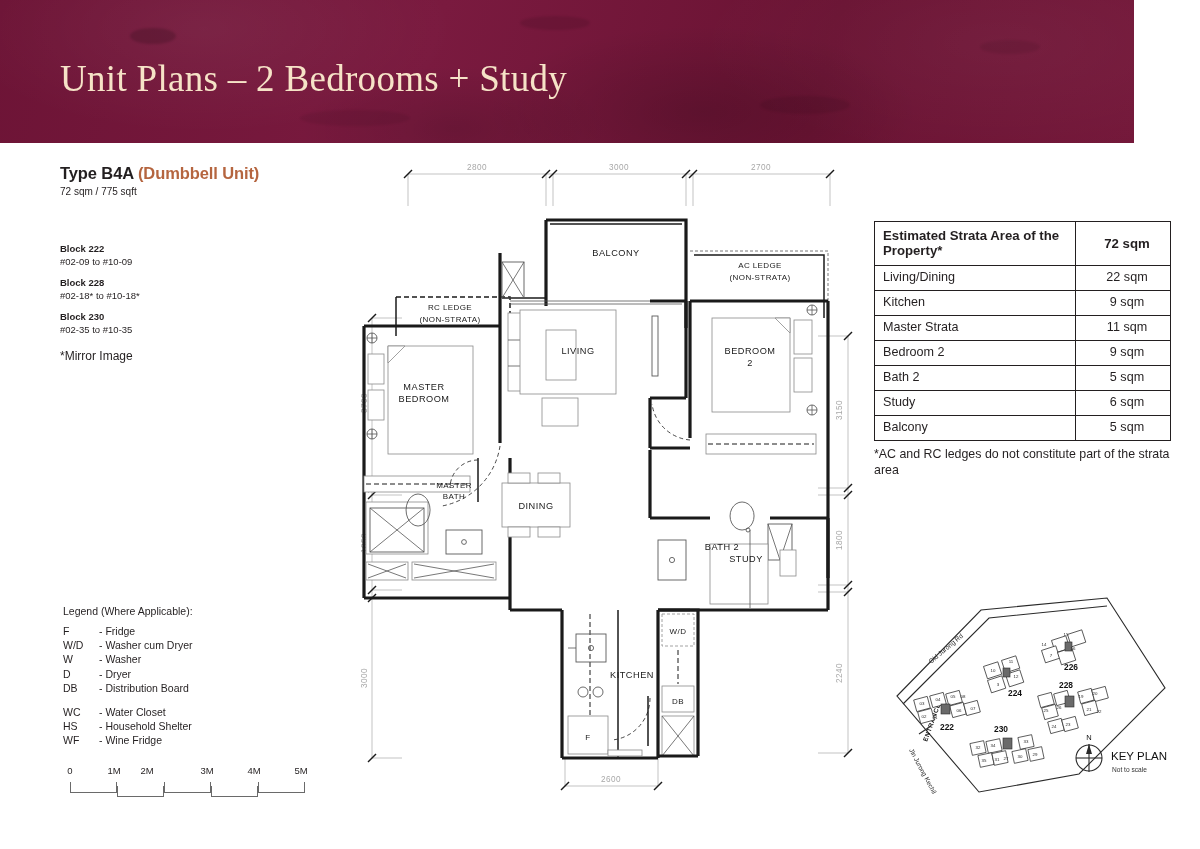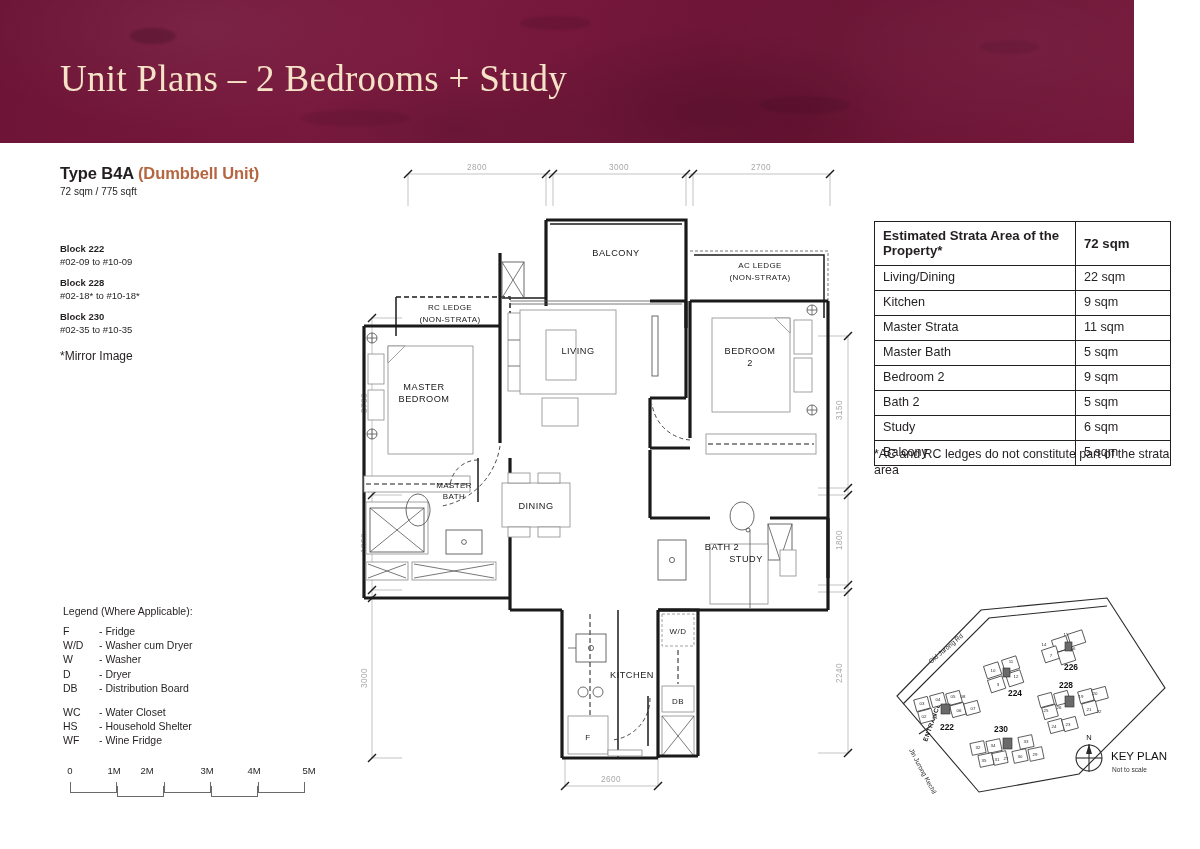--- a/index.html
+++ b/index.html
@@ -72,21 +72,21 @@
   }
 
   
   #plan { position:absolute; left:350px; top:158px; width:520px; height:650px; }
   #plan svg { display:block; }
 
   
   #table-wrap { position:absolute; left:874px; top:221px; width:297px; }
   table { border-collapse:collapse; width:100%; font-size:12.6px; }
   table td { border:1px solid #231f20; padding:4px 0 5px 8px; line-height:15px; }
-  table td.val { text-align:left; width:95px; }
+  table td.val { text-align:center; width:95px; }
   table tr.hdr td { font-weight:bold; font-size:13.2px; padding-top:6px; padding-bottom:7px; }
   #table-note {
     position:absolute; left:874px; top:447px; width:300px;
     font-size:12.4px; line-height:15.5px;
   }
 
   
   #keyplan { position:absolute; left:893px; top:592px; width:300px; height:215px; }
 </style>
 </head>
@@ -157,21 +157,21 @@
   </div>
 </div>
 
 <div id="scalebar">
   <div id="scale-labels">
     <span style="left:0px;">0</span>
     <span style="left:44px;">1M</span>
     <span style="left:77px;">2M</span>
     <span style="left:137px;">3M</span>
     <span style="left:184px;">4M</span>
-    <span style="left:231px;margin-left:8px;">5M</span>
+    <span style="left:231px;">5M</span>
   </div>
   <div id="scale-graphic">
     <div class="seg" style="left:0px;   width:47px; top:0px;"></div>
     <div class="seg" style="left:47px;  width:47px; top:4px;"></div>
     <div class="seg" style="left:94px;  width:47px; top:0px;"></div>
     <div class="seg" style="left:141px; width:47px; top:4px;"></div>
     <div class="seg" style="left:188px; width:47px; top:0px;"></div>
   </div>
 </div>
 
@@ -466,24 +466,20 @@
       </tr>
       <tr>
         <td>Kitchen</td>
         <td class="val">9 sqm</td>
       </tr>
       <tr>
         <td>Master Strata</td>
         <td class="val">11 sqm</td>
       </tr>
       <tr>
-        <td>Master Bath</td>
-        <td class="val">5 sqm</td>
-      </tr>
-      <tr>
         <td>Bedroom 2</td>
         <td class="val">9 sqm</td>
       </tr>
       <tr>
         <td>Bath 2</td>
         <td class="val">5 sqm</td>
       </tr>
       <tr>
         <td>Study</td>
         <td class="val">6 sqm</td>

